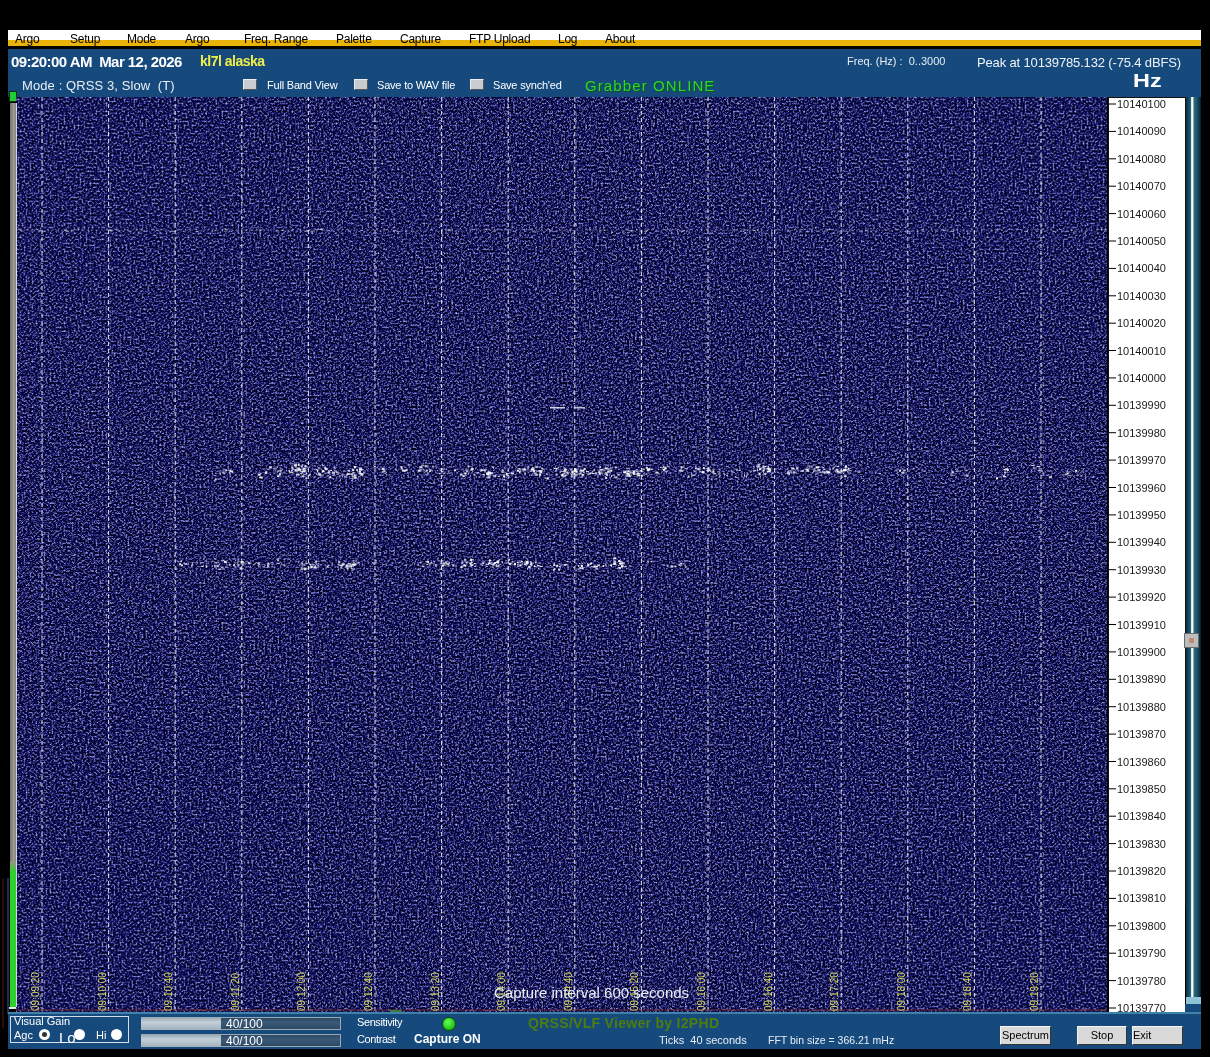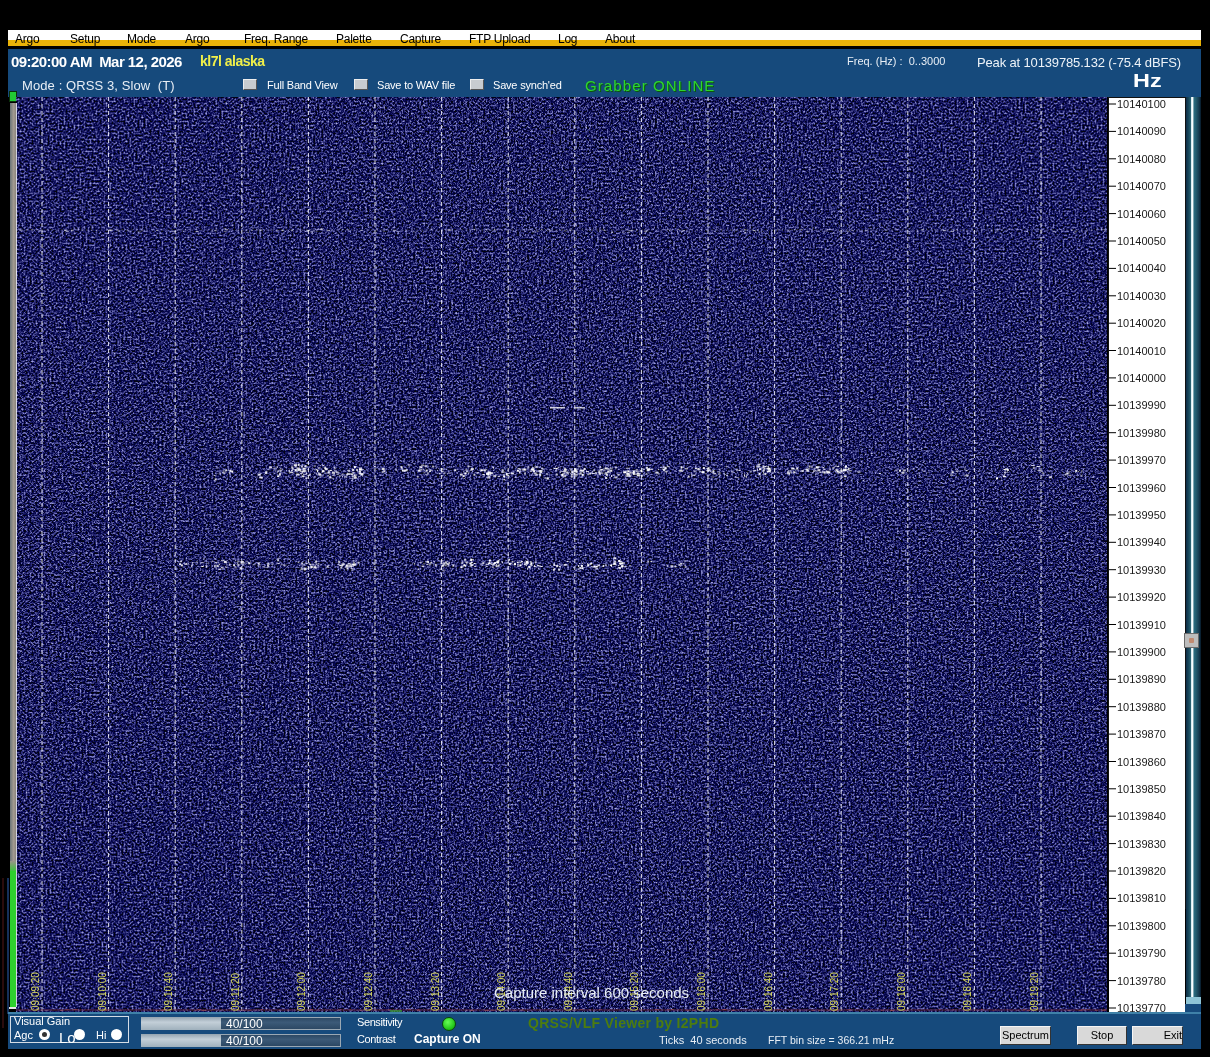--- a/index.html
+++ b/index.html
@@ -1546,13 +1546,13 @@
 
 <div class="abs" style="left:442px;top:1017px;width:14px;height:14px;border-radius:50%;background:radial-gradient(circle at 40% 35%,#66ff55,#1dc215 70%,#0a8a08);border:1px solid #0a4a0a"></div>
 <span class="abs" style="left:414px;top:1032px;font-size:12px;font-weight:bold;color:#fff">Capture ON</span>
 <span class="abs" style="left:528px;top:1015px;font-size:14px;font-weight:bold;letter-spacing:0.3px;color:#4d7c0f">QRSS/VLF Viewer by I2PHD</span>
 <span class="abs" style="left:494px;top:984px;font-size:15px;color:#e8eef5">Capture interval 600 seconds</span>
 <span class="abs" style="left:659px;top:1034px;font-size:11px;color:#e8eef5">Ticks&nbsp; 40 seconds</span>
 <span class="abs" style="left:768px;top:1034px;font-size:10.5px;color:#e8eef5">FFT bin size = 366.21 mHz</span>
 
 <div class="abs" style="left:1000px;top:1026px;width:51px;height:19px;background:#d9d9d9;border:1px solid #333;border-top-color:#f5f5f5;border-left-color:#f5f5f5;font-size:11px;color:#000;text-align:center;line-height:17px">Spectrum</div>
 <div class="abs" style="left:1077px;top:1026px;width:50px;height:19px;background:#d9d9d9;border:1px solid #333;border-top-color:#f5f5f5;border-left-color:#f5f5f5;font-size:11px;color:#000;text-align:center;line-height:17px">Stop</div>
-<div class="abs" style="left:1132px;top:1026px;width:51px;height:19px;background:#d9d9d9;border:1px solid #333;border-top-color:#f5f5f5;border-left-color:#f5f5f5;font-size:11px;color:#000;text-align:right;line-height:17px">Exit</div>
+<div class="abs" style="left:1132px;top:1026px;width:51px;height:19px;background:#d9d9d9;border:1px solid #333;border-top-color:#f5f5f5;border-left-color:#f5f5f5;font-size:11px;color:#000;text-align:left;line-height:17px">Exit</div>
 
 </body></html>

